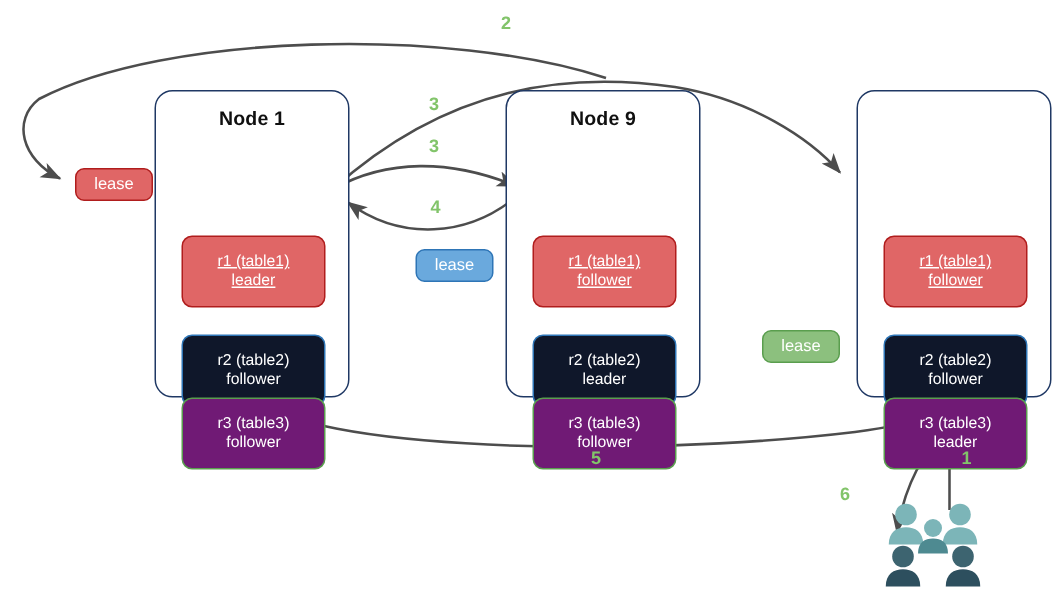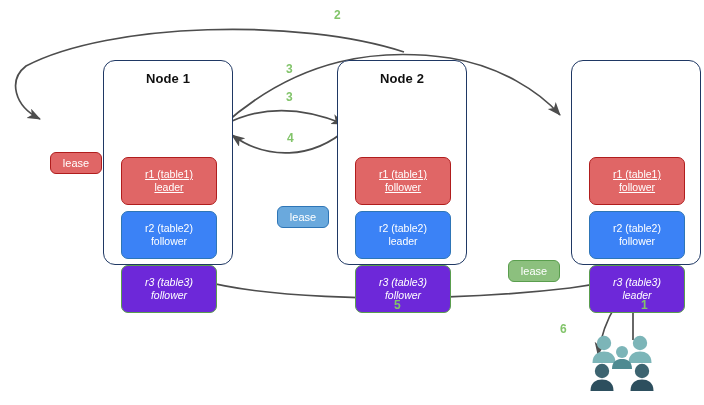--- a/index.html
+++ b/index.html
@@ -28,31 +28,30 @@
     position:absolute;
     left:17px;width:96px;height:48px;
     border-radius:7px;
     box-sizing:border-box;
     display:flex;flex-direction:column;
     align-items:center;justify-content:center;
     color:#ffffff;font-size:10.5px;line-height:13px;
     text-align:center;
   }
   .r-red{background:#e06666;border:1.4px solid #b01d1d;text-decoration:underline;}
-  .r-blue{background:#3b82f6;border:1.4px solid #2e75b6;}
-  .r-green{background:#6d28d9;border:1.4px solid #5a9e4e;font-style:italic;}
+  .r-blue{background:#0f172a;border:1.4px solid #2e75b6;margin-top:12px;}
+  .r-green{background:#701a75;border:1.4px solid #5a9e4e;}
 
   .lease{
     position:absolute;
     border-radius:6px;
     box-sizing:border-box;
     display:flex;align-items:center;justify-content:center;
     color:#ffffff;font-size:11px;
     height:22px;
-    margin-top:40px;
   }
   .lease-red{background:#e06666;border:1.4px solid #b01d1d;}
   .lease-blue{background:#6aa9dd;border:1.4px solid #2e75b6;}
   .lease-green{background:#8cc07e;border:1.4px solid #5a9e4e;}
 
   .step-label{
     position:absolute;
     font-size:12px;font-weight:bold;color:#82c46a;
     user-select:none;
   }
@@ -95,21 +94,21 @@
       <span>r2 (table2)</span>
       <span>follower</span>
     </div>
     <div class="replica r-green" style="top:204px;">
       <span>r3 (table3)</span>
       <span>follower</span>
     </div>
   </div>
 
   <div class="node" style="left:337px;top:60px;width:130px;height:205px;">
-    <div class="node-title">Node 2</div>
+    <div class="node-title">Node 9</div>
     <div class="replica r-red" style="top:96px;">
       <span>r1 (table1)</span>
       <span>follower</span>
     </div>
     <div class="replica r-blue" style="top:150px;">
       <span>r2 (table2)</span>
       <span>leader</span>
     </div>
     <div class="replica r-green" style="top:204px;">
       <span>r3 (table3)</span>

